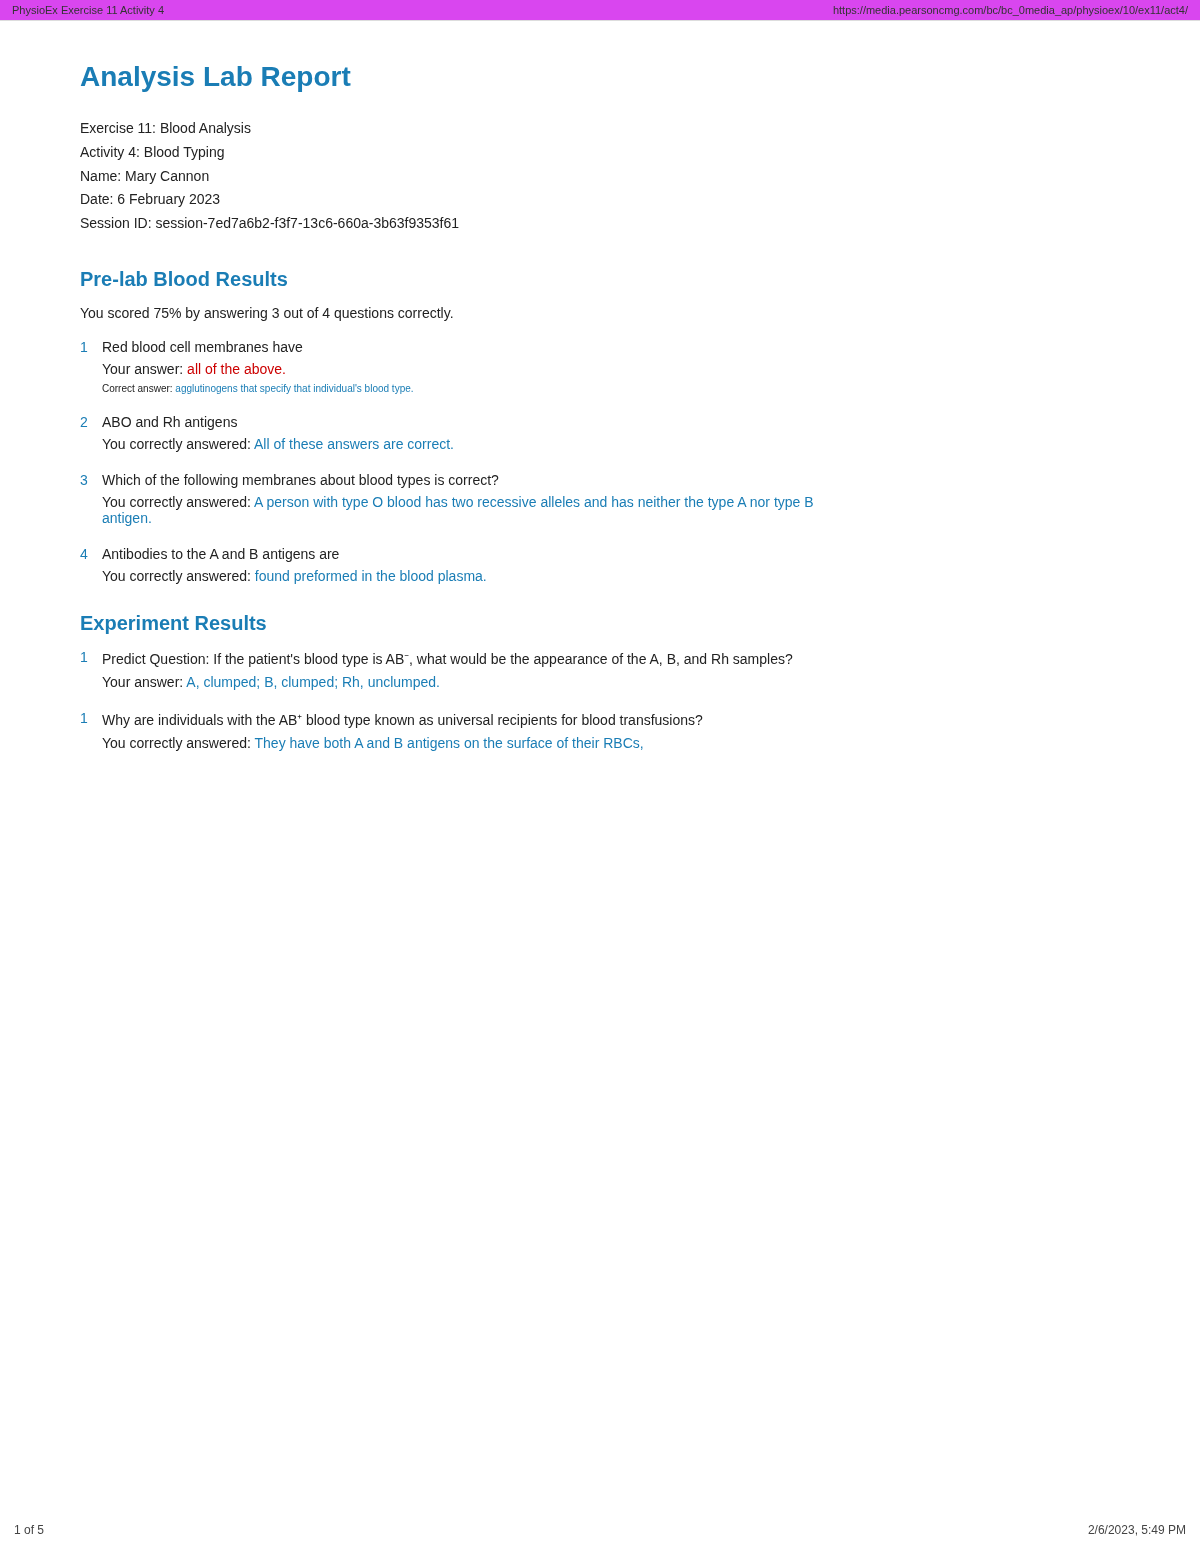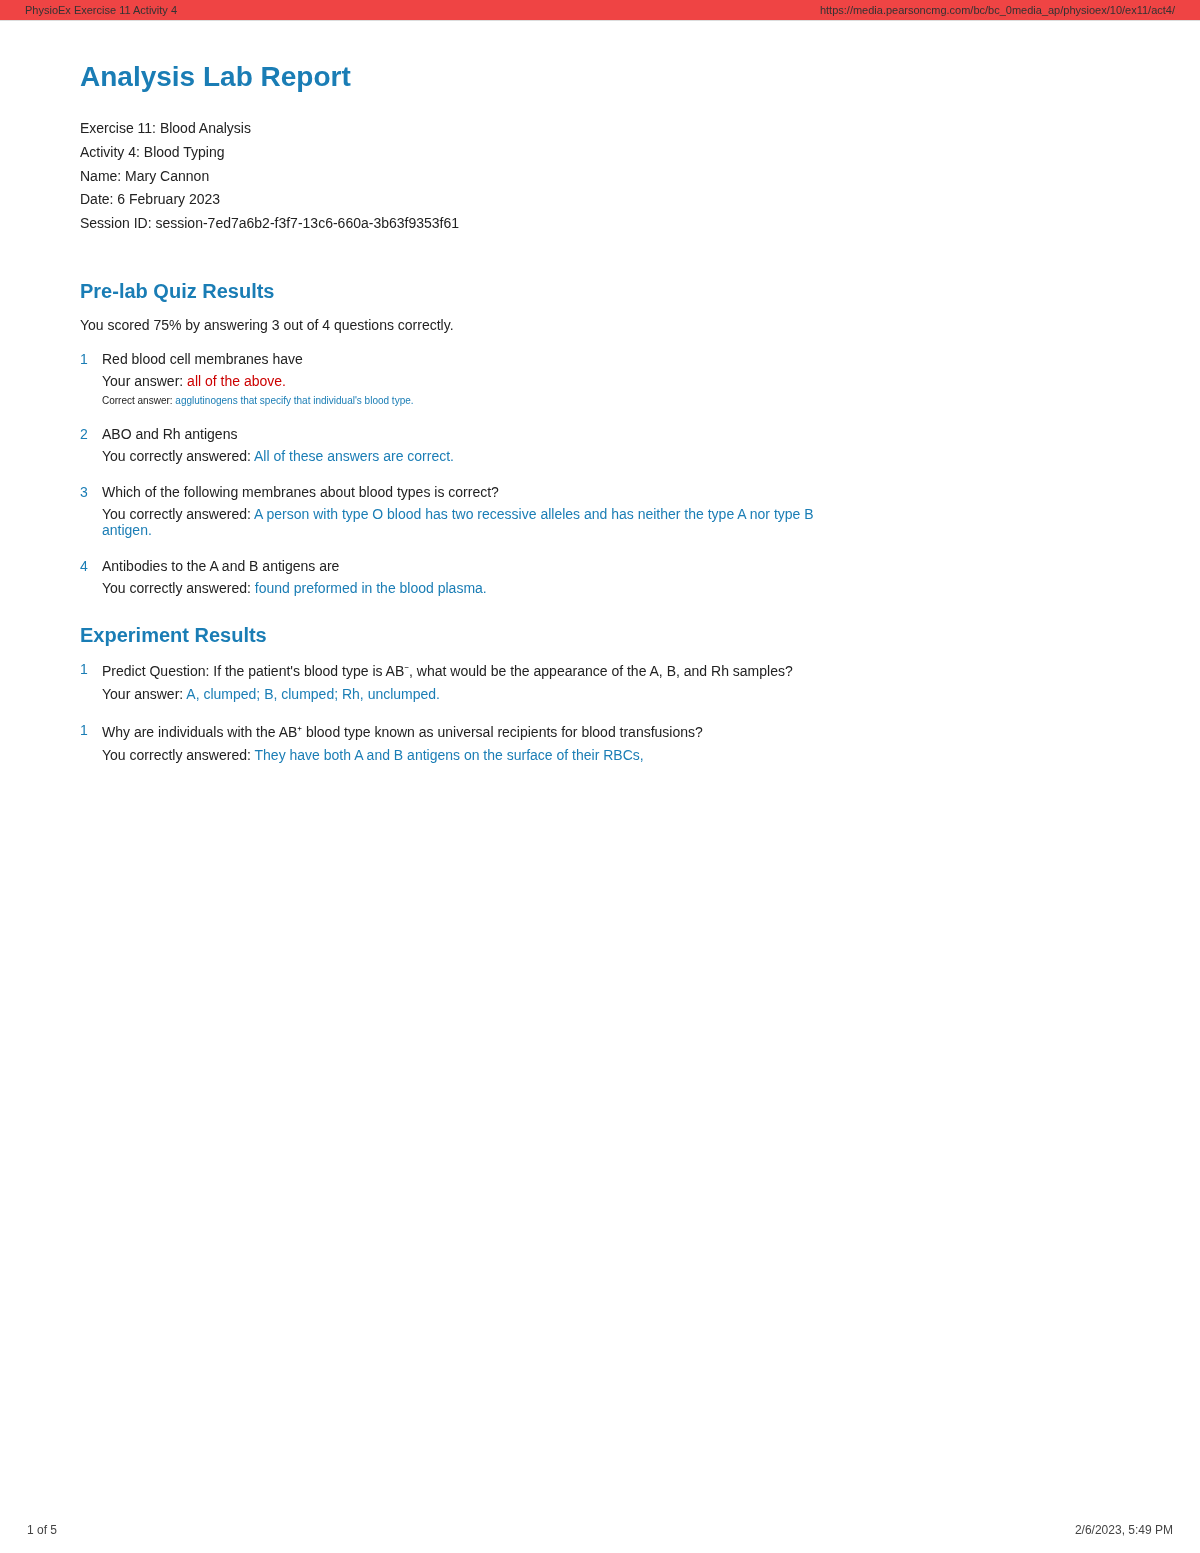--- a/index.html
+++ b/index.html
@@ -15,41 +15,41 @@
       background: #fff;
       width: 1200px;
       min-height: 1553px;
       position: relative;
     }
 
     .browser-bar {
       display: flex;
       justify-content: space-between;
       align-items: center;
-      padding: 4px 25px;
+      padding: 4px 12px;
       font-size: 11px;
       color: #333;
       border-bottom: 1px solid #ddd;
-      background: #ef4444;
+      background: #d946ef;
     }
 
     .content-area {
       padding: 40px 80px 80px 80px;
       max-width: 900px;
     }
 
     .page-title {
       font-size: 28px;
       font-weight: bold;
       color: #1a7db5;
       margin-bottom: 24px;
     }
 
     .meta-info {
-      margin-bottom: 44px;
+      margin-bottom: 32px;
       line-height: 1.7;
       font-size: 14px;
     }
 
     .section-heading {
       font-size: 20px;
       font-weight: bold;
       color: #1a7db5;
       margin-bottom: 14px;
       margin-top: 8px;
@@ -119,21 +119,21 @@
       margin-bottom: 6px;
     }
 
     .footer-bar {
       position: absolute;
       bottom: 16px;
       left: 0;
       right: 0;
       display: flex;
       justify-content: space-between;
-      padding: 0 27px;
+      padding: 0 14px;
       font-size: 12px;
       color: #444;
     }
   </style>
 </head>
 <body>
 
 <div class="browser-bar">
   <span>PhysioEx Exercise 11 Activity 4</span>
   <span>https://media.pearsoncmg.com/bc/bc_0media_ap/physioex/10/ex11/act4/</span>
@@ -144,21 +144,21 @@
   <div class="page-title">Analysis Lab Report</div>
 
   <div class="meta-info">
     <div>Exercise 11: Blood Analysis</div>
     <div>Activity 4: Blood Typing</div>
     <div>Name: Mary Cannon</div>
     <div>Date: 6 February 2023</div>
     <div>Session ID: session-7ed7a6b2-f3f7-13c6-660a-3b63f9353f61</div>
   </div>
 
-  <div class="section-heading">Pre-lab Quiz Results</div>
+  <div class="section-heading">Pre-lab Blood Results</div>
   <div class="score-text">You scored 75% by answering 3 out of 4 questions correctly.</div>
 
   <div class="question-block">
     <div class="question-row">
       <span class="question-number">1</span>
       <span class="question-text">Red blood cell membranes have</span>
     </div>
     <div class="answer-block">
       <span class="answer-label">Your answer: </span><span class="answer-value">all of the above.</span>
     </div>

